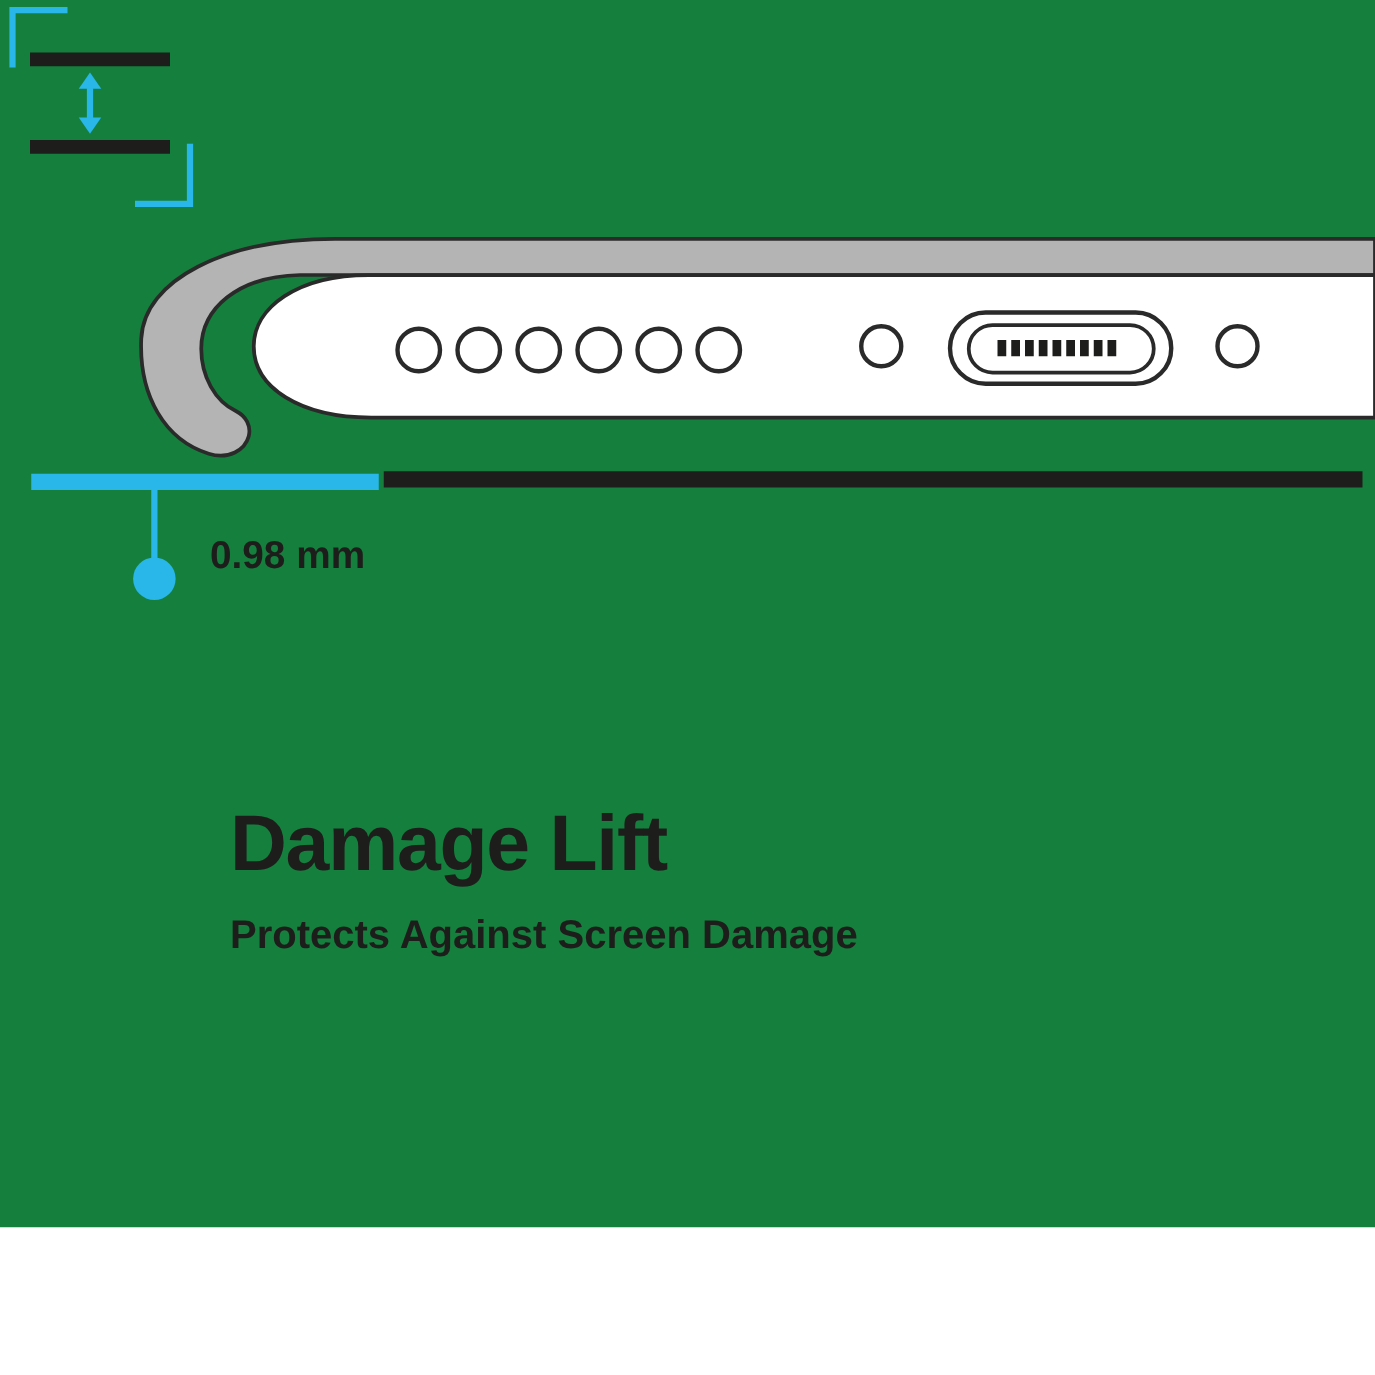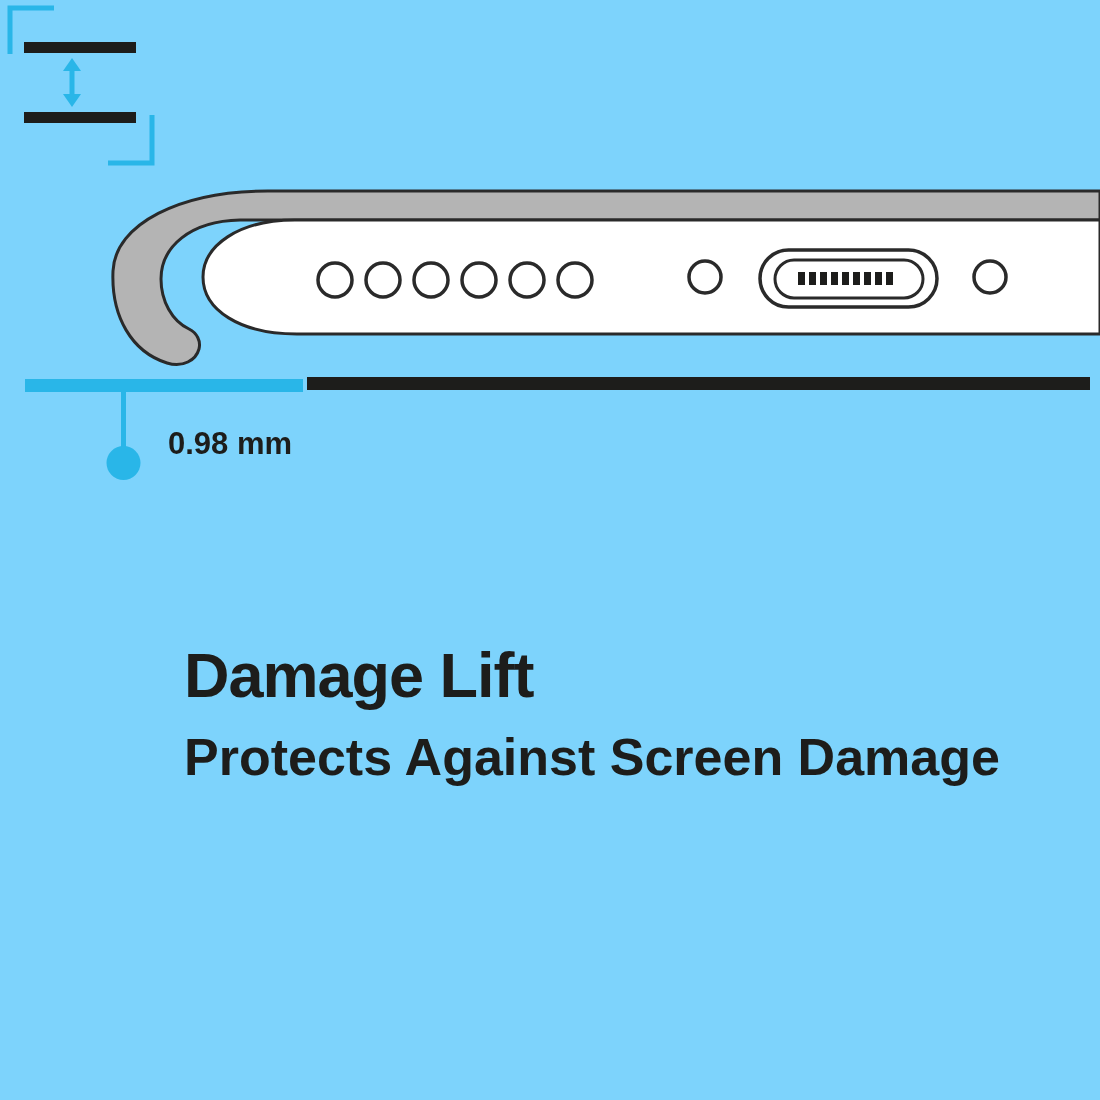--- a/index.html
+++ b/index.html
@@ -4,22 +4,22 @@
 <style>
   :root{
     --accent:#29b6e8;
     --ink:#1d1d1b;
     --case-gray:#b4b4b4;
     --outline:#2a2a2a;
   }
   html,body{margin:0;padding:0;background:#ffffff;}
   .canvas{
     position:relative;
-    width:1100px;height:1100px;
-    background:#7dd3fc;
+    width:1100px;height:982px;
+    background:#15803d;
     overflow:hidden;
     font-family:"Liberation Sans", sans-serif;
     color:var(--ink);
   }
   .illustration-svg{position:absolute;left:0;top:0;}
   .lift-icon-svg{position:absolute;left:0;top:630;}
 
   .case-fill{fill:var(--case-gray);stroke:var(--outline);stroke-width:3;stroke-linejoin:round;}
   .body-fill{fill:#ffffff;stroke:var(--outline);stroke-width:3;stroke-linejoin:round;}
   .hole{fill:#ffffff;stroke:var(--outline);stroke-width:3.5;}
@@ -43,21 +43,21 @@
     left:184px;top:644px;
     font-size:63px;font-weight:700;
     letter-spacing:-1px;
     line-height:1;
     color:var(--ink);
     white-space:nowrap;
   }
   .feature-subtitle{
     position:absolute;
     left:184px;top:731px;
-    font-size:52px;font-weight:600;
+    font-size:32px;font-weight:600;
     line-height:1;
     color:var(--ink);
     white-space:nowrap;
   }
 </style>
 </head>
 <body>
 
 <div class="canvas">
 

